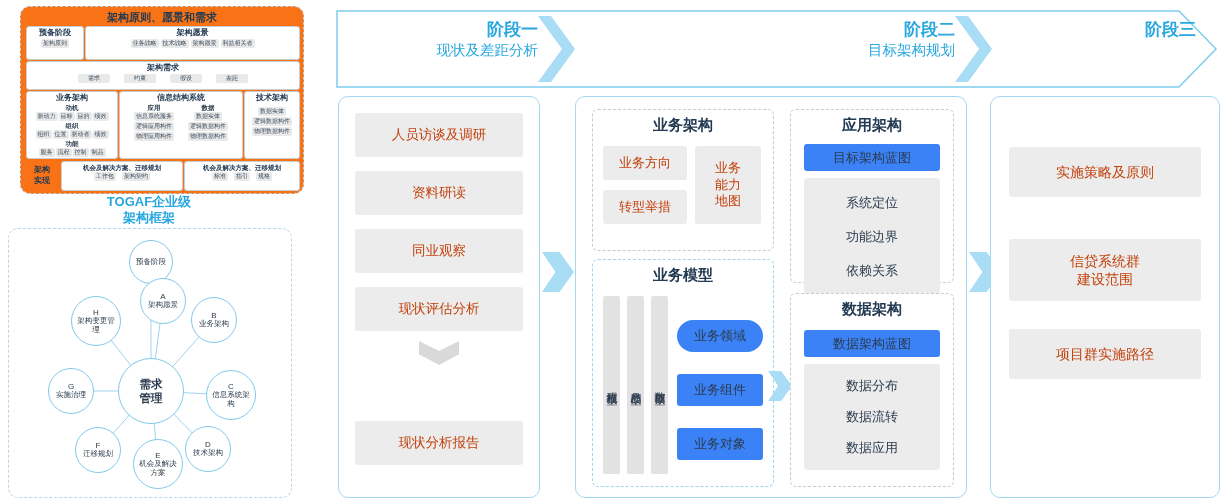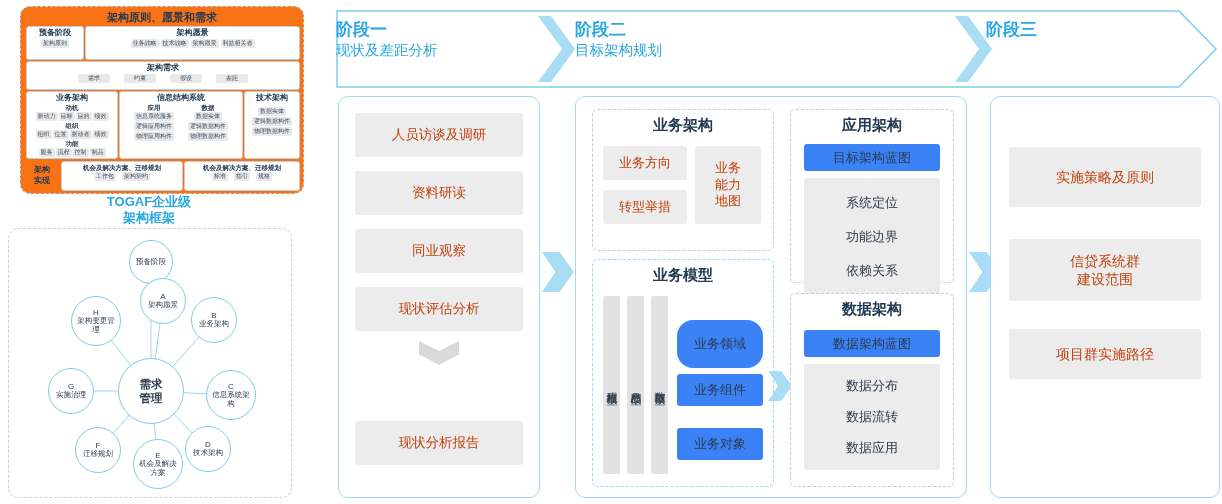--- a/index.html
+++ b/index.html
@@ -20,21 +20,21 @@
   .fw-label{position:absolute;left:8px;top:194px;width:282px;text-align:center;color:#29a7df;font-weight:bold;font-size:13px;line-height:1.2;}
   
   .cycle-panel{position:absolute;left:8px;top:228px;width:282px;height:268px;border:1px dashed #b9d5e6;border-radius:10px;background:#fff;}
   .node{position:absolute;border:1px solid #7fc9ec;border-radius:50%;background:#fff;display:flex;flex-direction:column;
         align-items:center;justify-content:center;text-align:center;font-size:7.5px;line-height:1.15;color:#2b3b4e;padding:2px;box-sizing:border-box;}
   .node .nid{display:block;font-size:8px;}
   .node .nlabel{display:block;}
   .center-node{font-weight:bold;font-size:11.5px;line-height:1.25;}
   
   .banner{position:absolute;left:336px;top:10px;width:882px;height:78px;}
-  .phase-text{position:absolute;top:9px;text-align:left;color:#29a7df;}
+  .phase-text{position:absolute;top:9px;text-align:right;color:#29a7df;}
   .phase-title{font-size:17px;font-weight:bold;line-height:1.3;}
   .phase-sub{font-size:14.5px;}
   
   .col-box{position:absolute;border:1px solid #a5d9f3;border-radius:10px;background:#fff;}
   .gray-box{position:absolute;background:#ececec;border-radius:3px;display:flex;align-items:center;justify-content:center;
             text-align:center;color:#c2410c;font-size:13.5px;line-height:1.3;}
   .blue-box{position:absolute;background:#3b82f6;border-radius:3px;display:flex;align-items:center;justify-content:center;
             text-align:center;color:#2b3b4e;font-size:13px;}
   .dash-box{position:absolute;border:1px dashed #c6cbd1;border-radius:6px;background:#fff;}
   .dash-box-blue{position:absolute;border:1px dashed #9fd6f0;border-radius:6px;background:#fff;}
@@ -253,21 +253,21 @@
       <div class="gray-box pre" style="left:102px;top:36px;width:66px;height:78px;font-size:13px;">业务
 能力
 地图</div>
     </div>
 
     <div class="dash-box-blue" style="left:16px;top:162px;width:180px;height:226px;">
       <div class="box-title">业务模型</div>
       <div class="vbar" style="left:10px;top:36px;width:17px;height:178px;">流程模型</div>
       <div class="vbar" style="left:34px;top:36px;width:17px;height:178px;">产品模型</div>
       <div class="vbar" style="left:58px;top:36px;width:17px;height:178px;">数据模型</div>
-      <div class="blue-box" style="left:84px;top:60px;width:86px;height:48px;border-radius:16px;">业务领域</div>
+      <div class="blue-box" style="left:84px;top:60px;width:86px;height:32px;border-radius:16px;">业务领域</div>
       <div class="blue-box" style="left:84px;top:114px;width:86px;height:32px;">业务组件</div>
       <div class="blue-box" style="left:84px;top:168px;width:86px;height:32px;">业务对象</div>
     </div>
 
     <div class="chev-right" style="left:192px;top:274px;width:24px;height:30px;"></div>
 
     <div class="dash-box" style="left:214px;top:12px;width:162px;height:172px;">
       <div class="box-title">应用架构</div>
       <div class="blue-box" style="left:13px;top:34px;width:136px;height:27px;">目标架构蓝图</div>
       <div class="detail-box" style="left:13px;top:68px;width:136px;height:118px;">
@@ -284,19 +284,19 @@
         <div class="detail-line">数据分布</div>
         <div class="detail-line">数据流转</div>
         <div class="detail-line">数据应用</div>
       </div>
     </div>
   </div>
 
   <div class="chev-right" style="left:969px;top:252px;width:32px;height:40px;"></div>
 
   <div class="col-box" style="left:990px;top:96px;width:228px;height:400px;">
-    <div class="gray-box" style="left:18px;top:50px;width:192px;height:60px;font-size:14px;">实施策略及原则</div>
+    <div class="gray-box" style="left:18px;top:50px;width:192px;height:50px;font-size:14px;">实施策略及原则</div>
     <div class="gray-box pre" style="left:18px;top:142px;width:192px;height:62px;font-size:14px;">信贷系统群
 建设范围</div>
     <div class="gray-box" style="left:18px;top:232px;width:192px;height:50px;font-size:14px;">项目群实施路径</div>
   </div>
 
 </div>
 
 </body></html>

